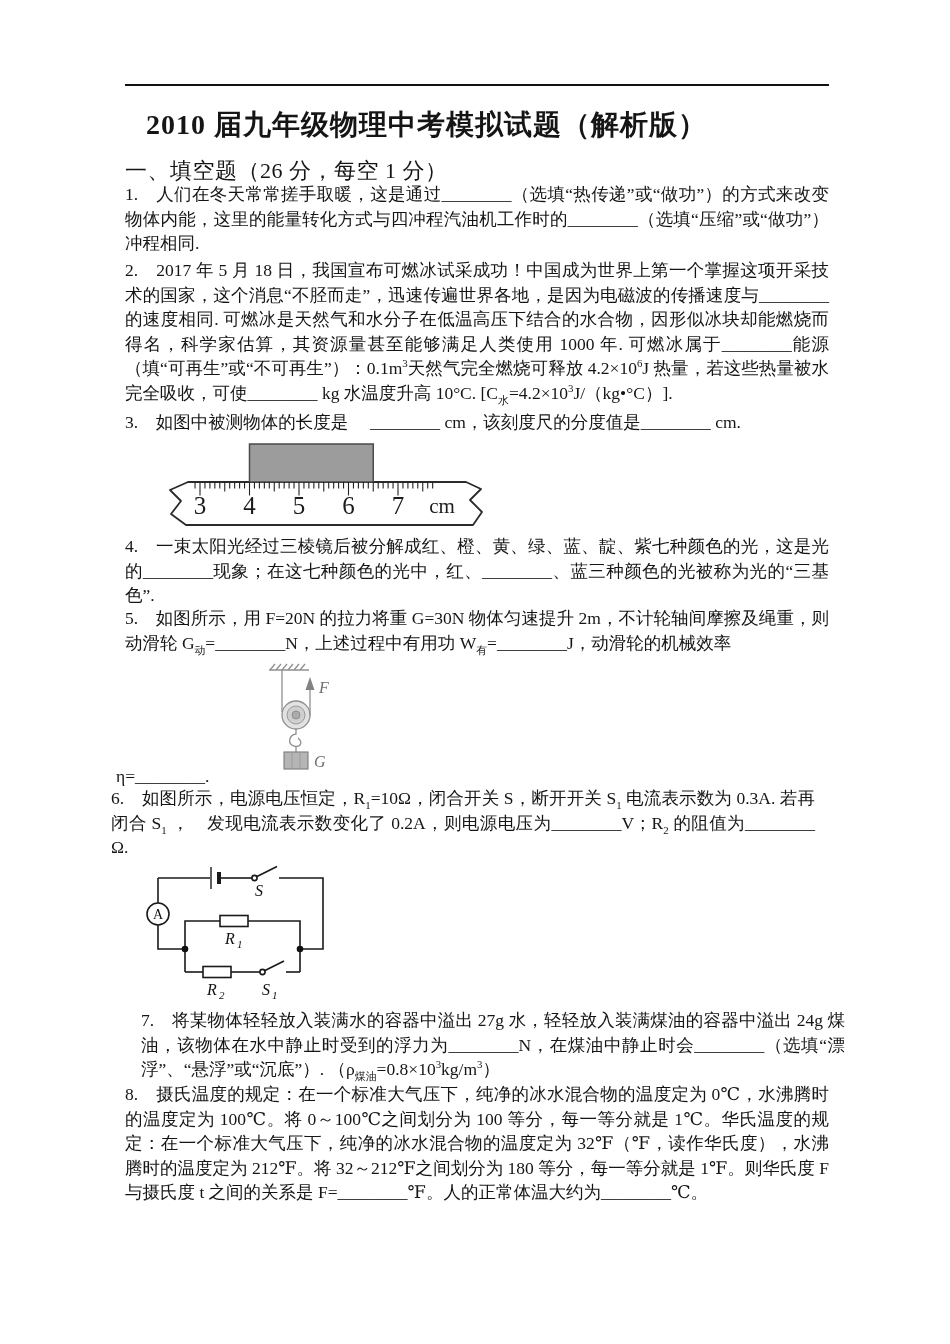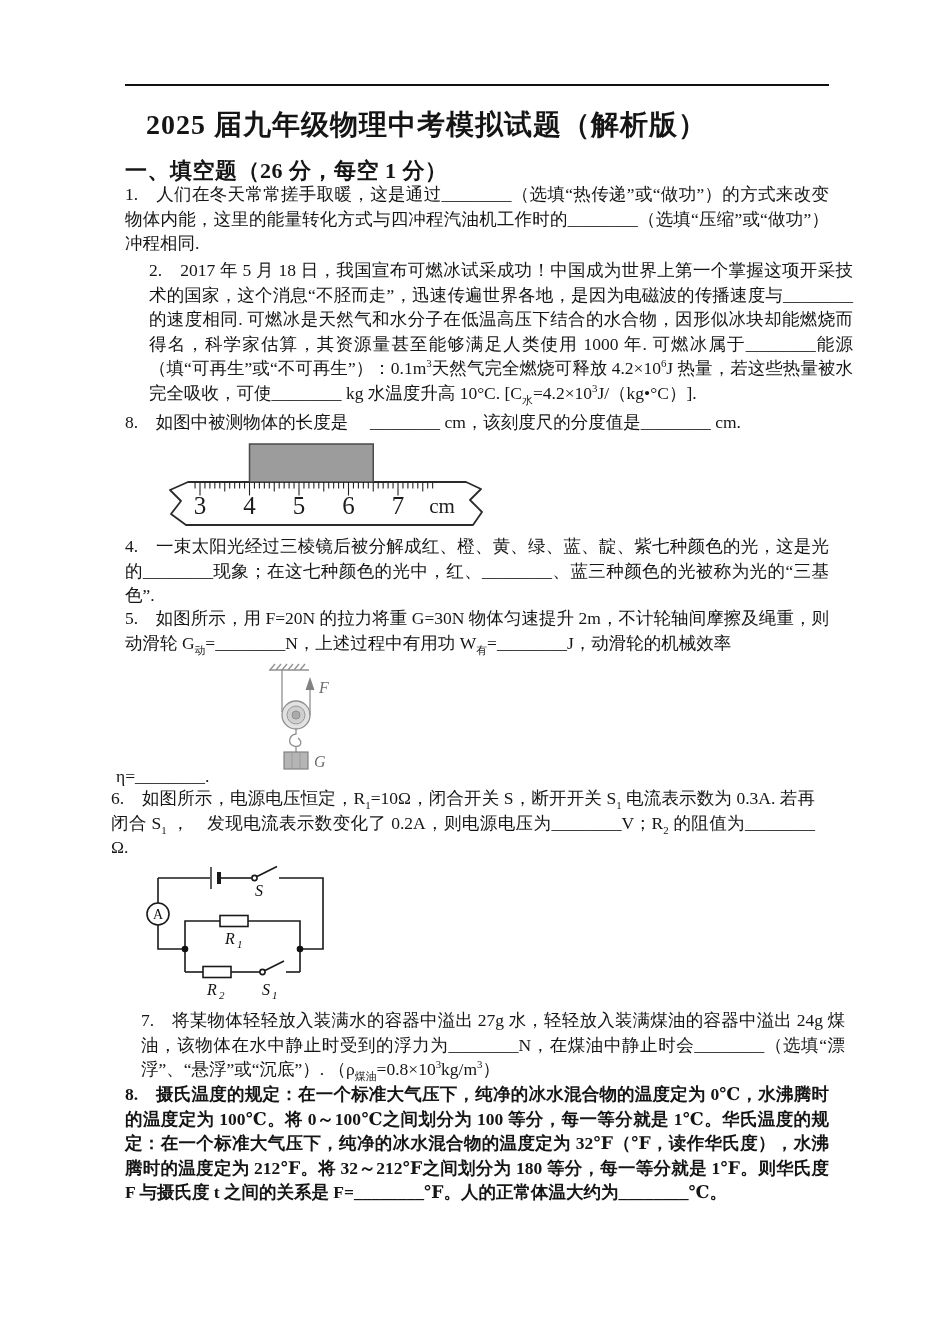--- a/index.html
+++ b/index.html
@@ -4,21 +4,21 @@
 <style>
   html,body{margin:0;padding:0;}
   body{
     width:950px;height:1344px;background:#ffffff;position:relative;
     font-family:"Liberation Serif","DejaVu Serif",serif;color:#151515;
     overflow:hidden;
   }
   .abs{position:absolute;}
   .header-rule{border-top:2.5px solid #111;height:0;}
   .doc-title{font-size:28px;font-weight:bold;letter-spacing:1px;white-space:nowrap;}
-  .section-heading{font-size:22px;font-weight:bold;letter-spacing:.5px;white-space:nowrap;}
+  .section-heading{font-size:22px;font-weight:normal;letter-spacing:.5px;white-space:nowrap;}
   .para{
     width:704px;font-size:17.5px;line-height:24.5px;text-align:justify;
     word-break:break-all;
   }
   .para:lang(zh){text-justify:inter-ideograph;}
   sup{font-size:.62em;vertical-align:super;line-height:0;}
   sub{font-size:.62em;vertical-align:sub;line-height:0;}
   svg text{font-family:"Liberation Serif","DejaVu Serif",serif;}
   
   #ruler-ticks line{stroke:#222;stroke-width:1.1;}
@@ -35,29 +35,29 @@
   .cdot{fill:#111;}
   .clabel{font-size:16px;font-style:italic;fill:#111;}
   .clabel-sub{font-size:11px;font-style:italic;fill:#111;}
   .ammeter-a{font-size:14px;fill:#111;}
 </style>
 </head>
 <body>
 
 <div class="abs header-rule" style="top:84px;left:125px;width:704px;"></div>
 
-<div class="abs doc-title" style="top:106px;left:146px;">2025 届九年级物理中考模拟试题（解析版）</div>
+<div class="abs doc-title" style="top:106px;left:146px;">2010 届九年级物理中考模拟试题（解析版）</div>
 
 <div class="abs section-heading" style="top:156px;left:125px;">一、填空题（26 分，每空 1 分）</div>
 
 <div class="abs para" style="top:182px;left:125px;">1.　人们在冬天常常搓手取暖，这是通过________（选填“热传递”或“做功”）的方式来改变物体内能，这里的能量转化方式与四冲程汽油机工作时的________（选填“压缩”或“做功”）冲程相同.</div>
 
-<div class="abs para" style="top:258px;left:125px;margin-left:24px;">2.　2017 年 5 月 18 日，我国宣布可燃冰试采成功！中国成为世界上第一个掌握这项开采技术的国家，这个消息“不胫而走”，迅速传遍世界各地，是因为电磁波的传播速度与________的速度相同. 可燃冰是天然气和水分子在低温高压下结合的水合物，因形似冰块却能燃烧而得名，科学家估算，其资源量甚至能够满足人类使用 1000 年. 可燃冰属于________能源（填“可再生”或“不可再生”）：0.1m<sup>3</sup>天然气完全燃烧可释放 4.2×10<sup>6</sup>J 热量，若这些热量被水完全吸收，可使________ kg 水温度升高 10°C. [C<sub>水</sub>=4.2×10<sup>3</sup>J/（kg•°C）].</div>
-
-<div class="abs para" style="top:410px;left:125px;">8.　如图中被测物体的长度是　 ________ cm，该刻度尺的分度值是________ cm.</div>
+<div class="abs para" style="top:258px;left:125px;">2.　2017 年 5 月 18 日，我国宣布可燃冰试采成功！中国成为世界上第一个掌握这项开采技术的国家，这个消息“不胫而走”，迅速传遍世界各地，是因为电磁波的传播速度与________的速度相同. 可燃冰是天然气和水分子在低温高压下结合的水合物，因形似冰块却能燃烧而得名，科学家估算，其资源量甚至能够满足人类使用 1000 年. 可燃冰属于________能源（填“可再生”或“不可再生”）：0.1m<sup>3</sup>天然气完全燃烧可释放 4.2×10<sup>6</sup>J 热量，若这些热量被水完全吸收，可使________ kg 水温度升高 10°C. [C<sub>水</sub>=4.2×10<sup>3</sup>J/（kg•°C）].</div>
+
+<div class="abs para" style="top:410px;left:125px;">3.　如图中被测物体的长度是　 ________ cm，该刻度尺的分度值是________ cm.</div>
 
 <svg class="abs" style="top:438px;left:168px;" width="318" height="92" viewBox="0 0 318 92">
   <polygon class="ruler-outline" points="20,44 298,44 313,51 302,62 314,74 305,87 18,87 3,76 13,63 2,52"></polygon>
   <rect id="ruler-object" class="measured-block" y="6" height="38" x="81.5" width="123.75"></rect>
   <g id="ruler-ticks">
       <line x1="27.049999999999997" y1="44" x2="27.049999999999997" y2="50.5"></line>
       <line x1="32" y1="44" x2="32" y2="57.5"></line>
       <line x1="36.95" y1="44" x2="36.95" y2="50.5"></line>
       <line x1="41.900000000000006" y1="44" x2="41.900000000000006" y2="50.5"></line>
       <line x1="46.849999999999994" y1="44" x2="46.849999999999994" y2="50.5"></line>
@@ -194,13 +194,13 @@
   </g>
   <polyline class="cw" points="146,112 160,112"></polyline>
   <text class="clabel" x="67" y="135">R</text>
   <text class="clabel-sub" x="79" y="139">2</text>
   <text class="clabel" x="122" y="135">S</text>
   <text class="clabel-sub" x="132" y="139">1</text>
 </svg>
 
 <div class="abs para" style="top:1008px;left:141px;">7.　将某物体轻轻放入装满水的容器中溢出 27g 水，轻轻放入装满煤油的容器中溢出 24g 煤油，该物体在水中静止时受到的浮力为________N，在煤油中静止时会________（选填“漂浮”、“悬浮”或“沉底”）. （ρ<sub>煤油</sub>=0.8×10<sup>3</sup>kg/m<sup>3</sup>）</div>
 
-<div class="abs para" style="top:1082px;left:125px;font-weight:bold;">8.　摄氏温度的规定：在一个标准大气压下，纯净的冰水混合物的温度定为 0℃，水沸腾时的温度定为 100℃。将 0～100℃之间划分为 100 等分，每一等分就是 1℃。华氏温度的规定：在一个标准大气压下，纯净的冰水混合物的温度定为 32℉（℉，读作华氏度），水沸腾时的温度定为 212℉。将 32～212℉之间划分为 180 等分，每一等分就是 1℉。则华氏度 F 与摄氏度 t 之间的关系是 F=________℉。人的正常体温大约为________℃。</div>
+<div class="abs para" style="top:1082px;left:125px;">8.　摄氏温度的规定：在一个标准大气压下，纯净的冰水混合物的温度定为 0℃，水沸腾时的温度定为 100℃。将 0～100℃之间划分为 100 等分，每一等分就是 1℃。华氏温度的规定：在一个标准大气压下，纯净的冰水混合物的温度定为 32℉（℉，读作华氏度），水沸腾时的温度定为 212℉。将 32～212℉之间划分为 180 等分，每一等分就是 1℉。则华氏度 F 与摄氏度 t 之间的关系是 F=________℉。人的正常体温大约为________℃。</div>
 
 </body></html>

